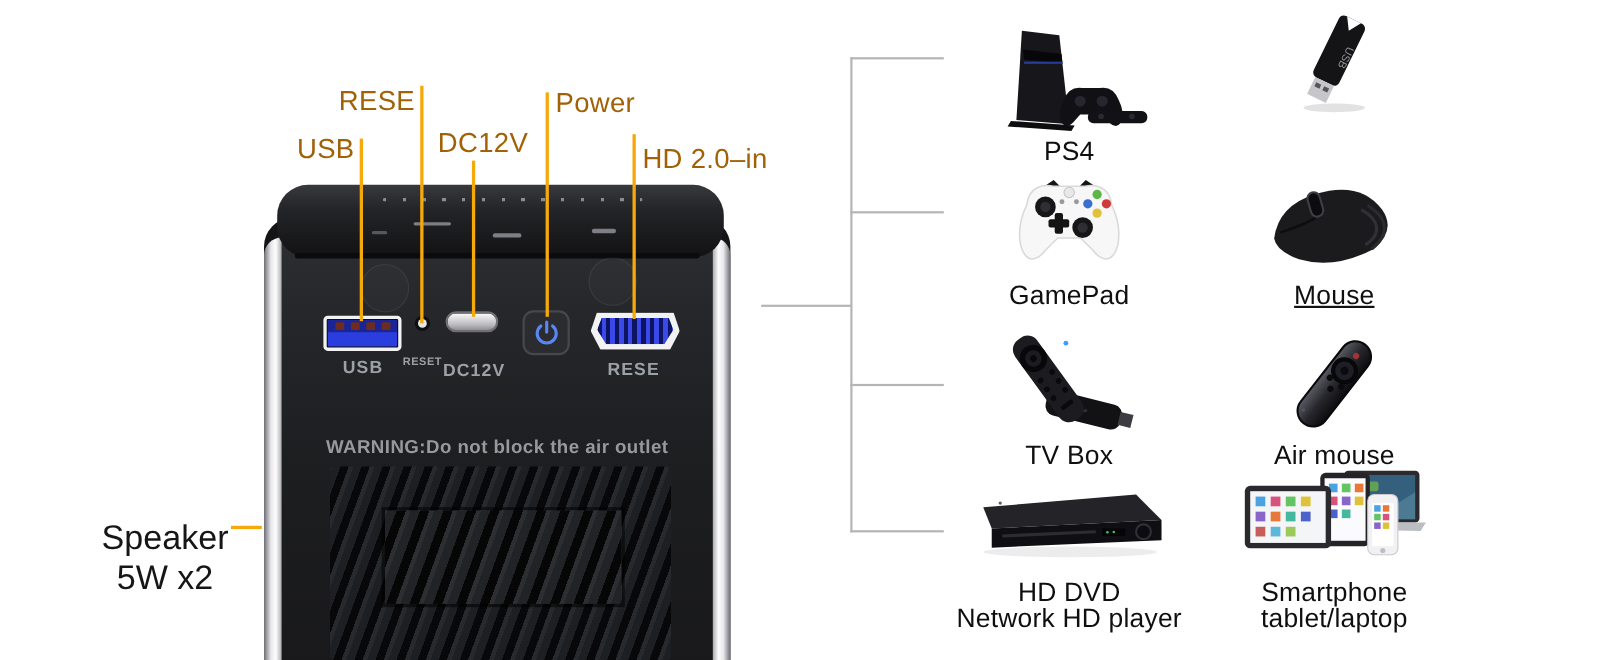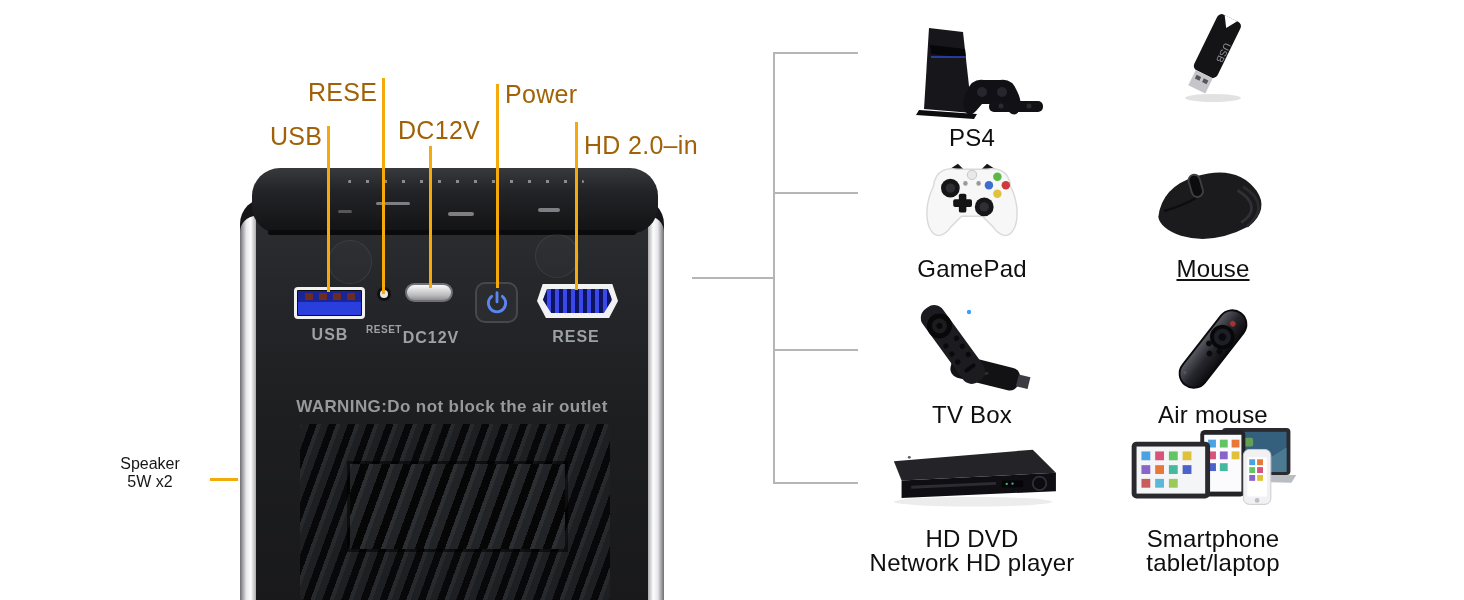--- a/index.html
+++ b/index.html
@@ -7,21 +7,21 @@
   #canvas {
     position:relative; width:1464px; height:600px; background:#ffffff;
     overflow:hidden; font-family:"Liberation Sans", sans-serif; color:#121212;
   }
   .preline { white-space:pre-line; }
 
   
   .callout-label { position:absolute; font-size:25px; color:#a16207; letter-spacing:0.3px; }
   .vline { position:absolute; width:3px; background:#F6A90B; }
   .hline-accent { position:absolute; height:3px; background:#F6A90B; }
-  .speaker-label { position:absolute; font-size:16px; color:#161616; text-align:center; line-height:1.15; }
+  .speaker-label { position:absolute; font-size:31px; color:#161616; text-align:center; line-height:1.15;margin-top:16px; }
 
   
   .conn { position:absolute; background:#b5b5b5; }
   .conn.v { width:2px; }
   .conn.h { height:2px; }
 
   
   #device { position:absolute; left:238px; top:168px; width:428px; height:432px; }
   .lid {
     position:absolute; left:14px; top:0; width:406px; height:66px; border-radius:28px;

